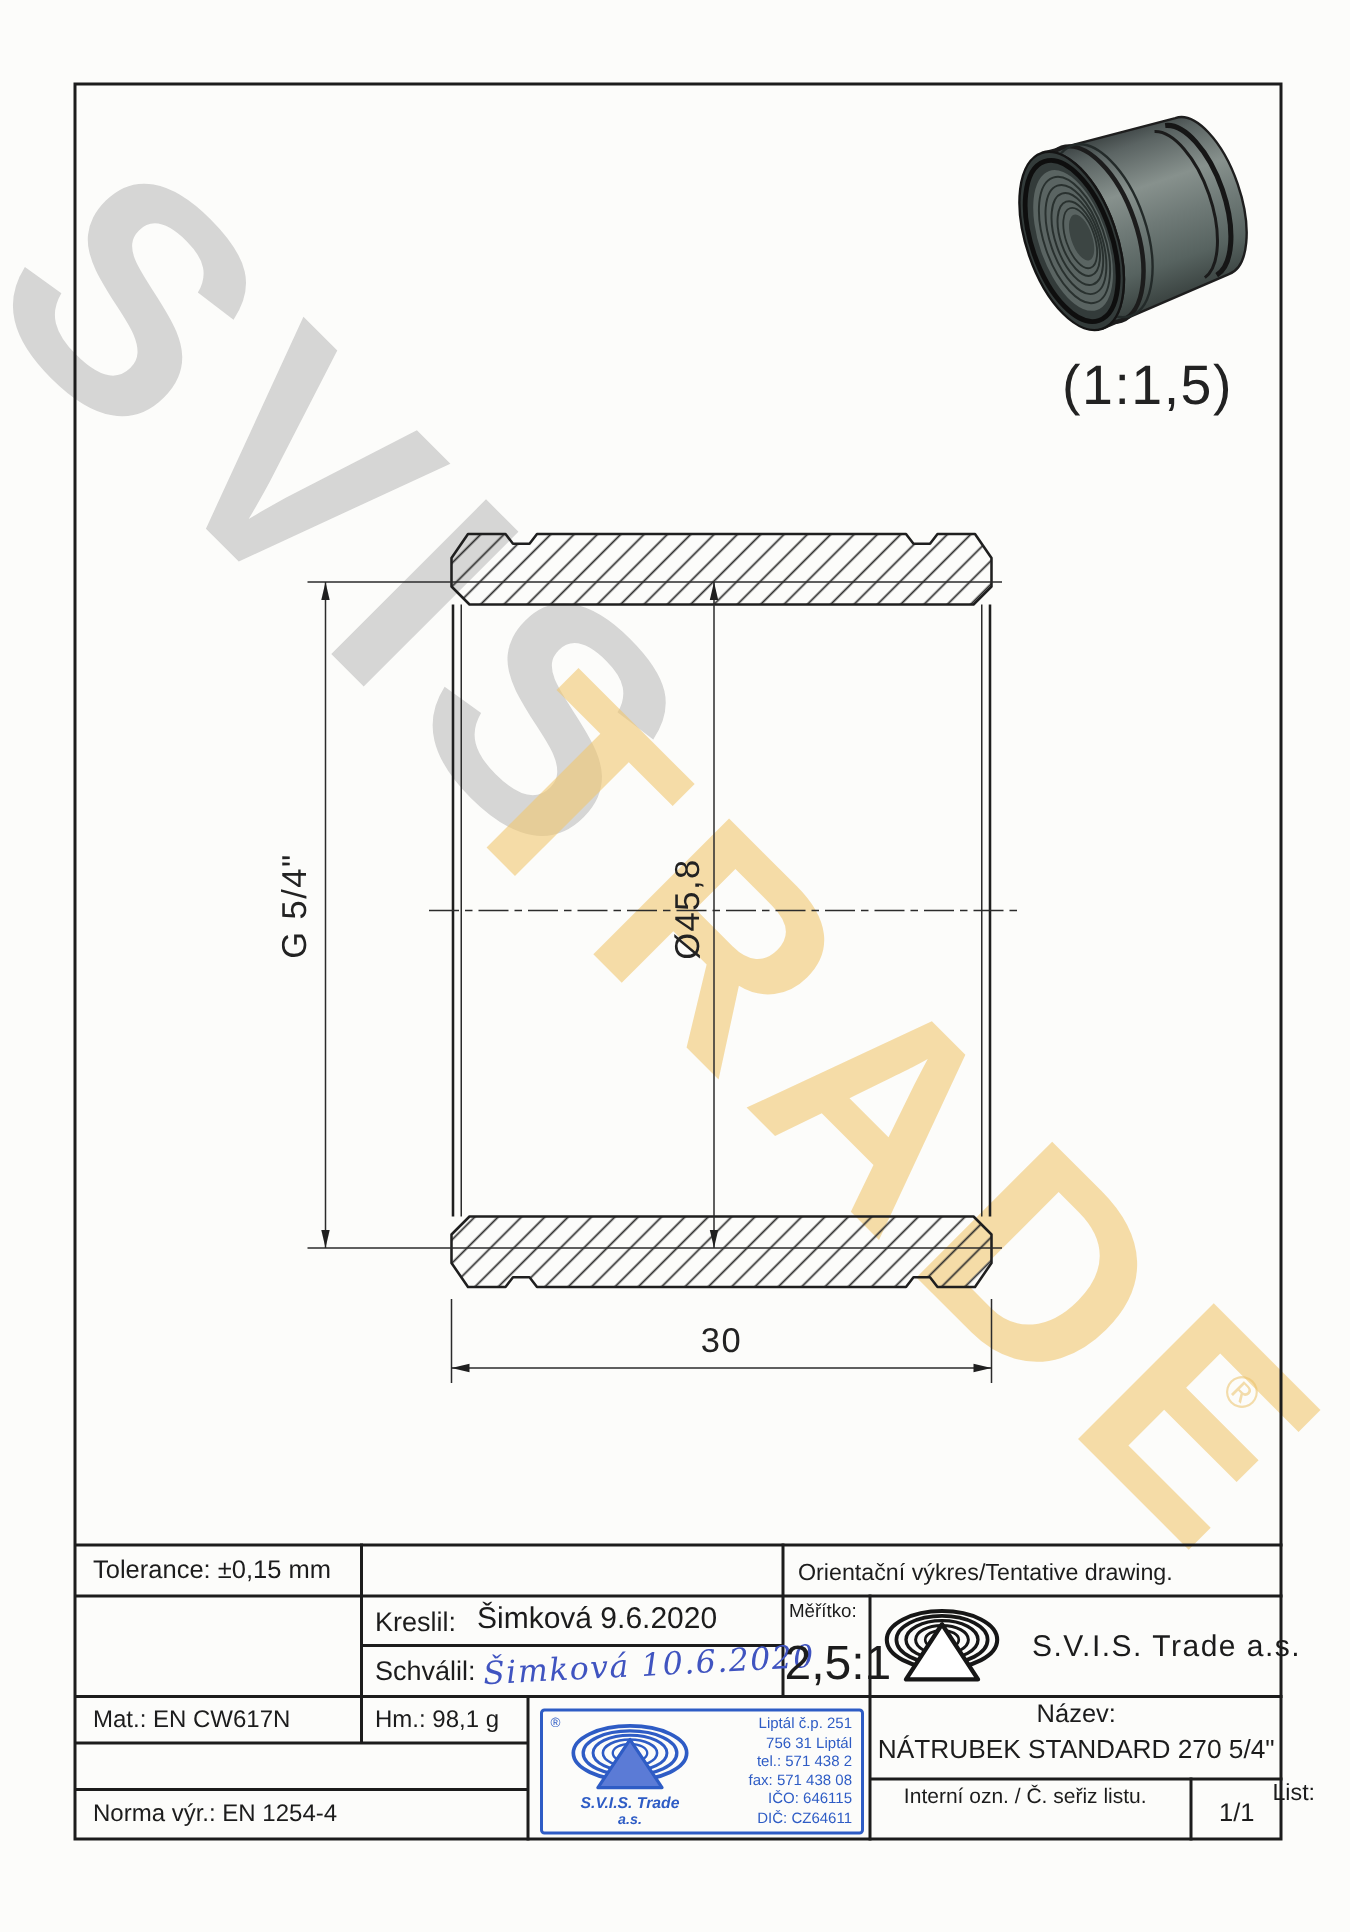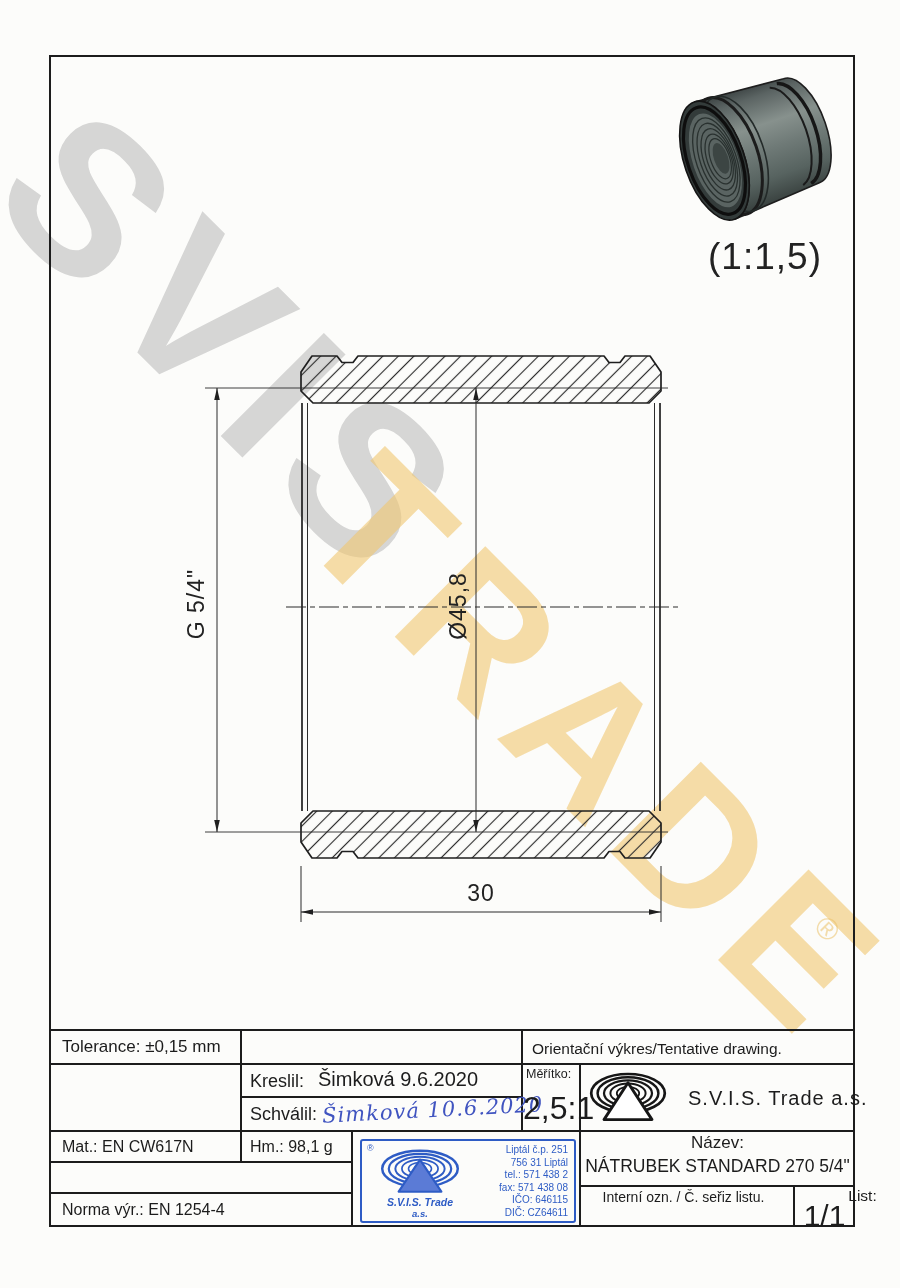--- a/index.html
+++ b/index.html
@@ -175,15 +175,15 @@
       <div>DIČ: CZ64611</div>
     </div>
   </div>
 
   <div class="t ctr" style="left:580px;top:1133px;width:275px;font-size:17px;">Název:</div>
   <div class="t ctr" style="left:580px;top:1156px;width:275px;font-size:17.5px;">NÁTRUBEK STANDARD 270 5/4"</div>
 
   <div class="t ctr" style="left:580px;top:1189px;width:207px;font-size:14px;">Interní ozn. / Č. seřiz listu.</div>
 
   <div class="t ctr" style="left:827px;top:1187px;width:71px;font-size:15.5px;">List:</div>
-  <div class="t ctr" style="left:794px;top:1199px;width:61px;font-size:30px;">1/1</div>
+  <div class="t ctr" style="left:794px;top:1199px;width:61px;font-size:17px;">1/1</div>
 
 </div>
 
 </body></html>

